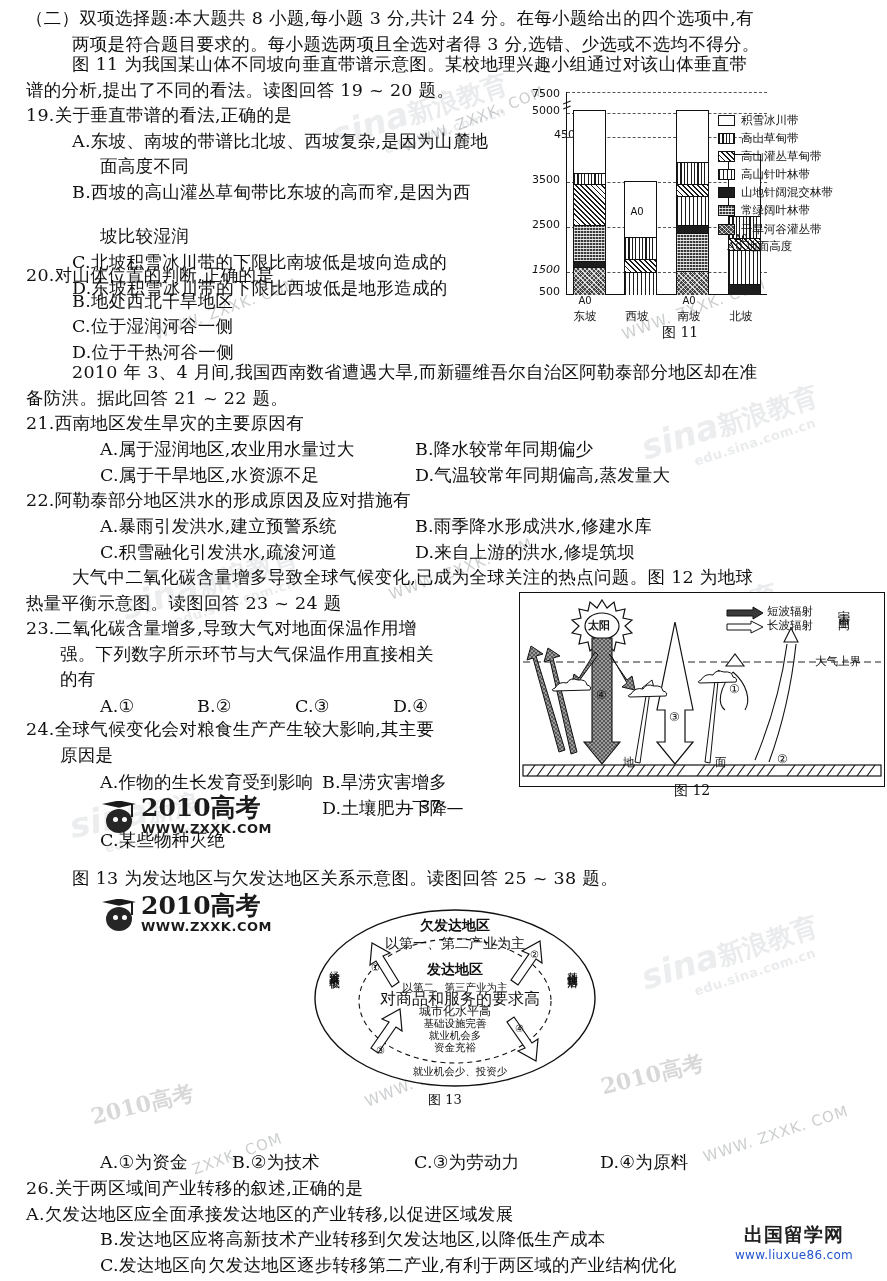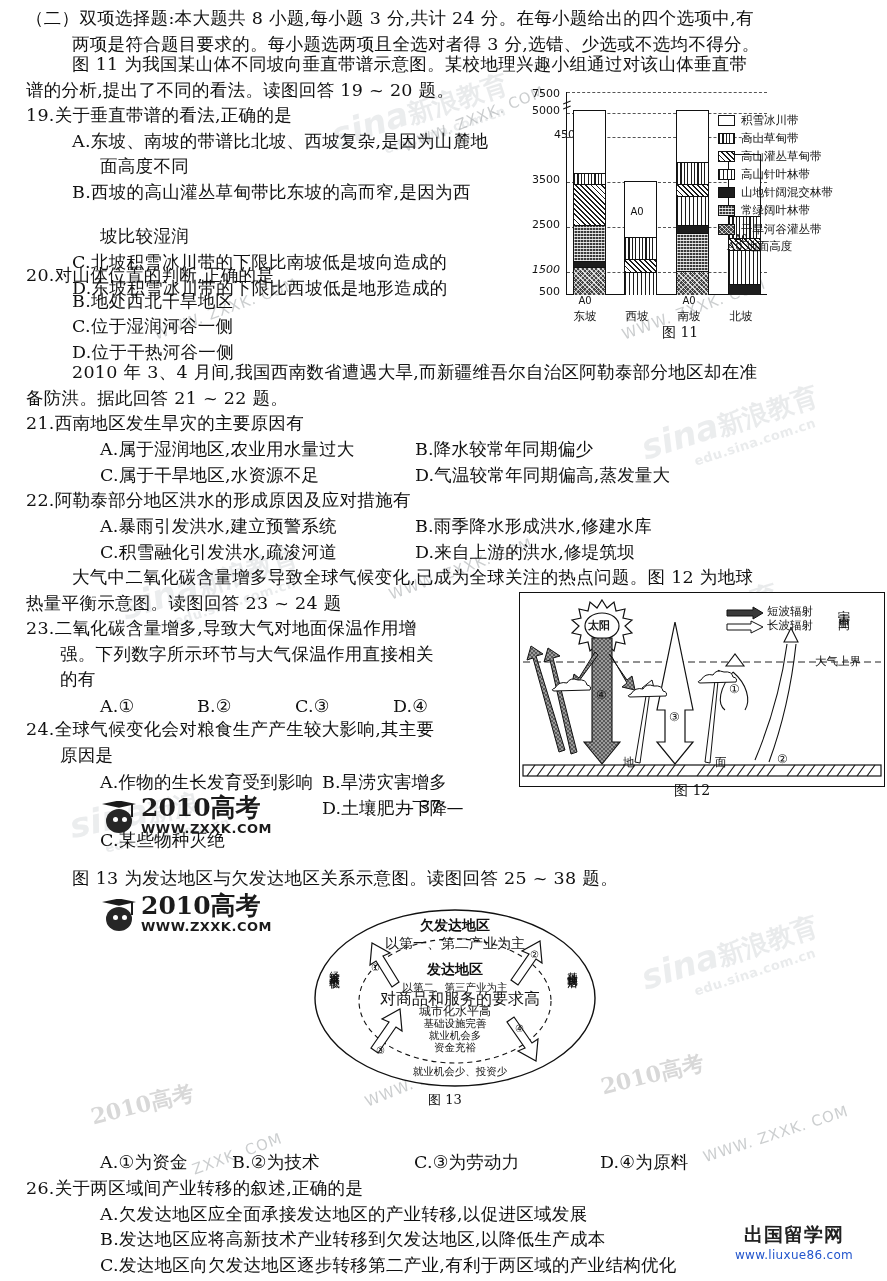--- a/index.html
+++ b/index.html
@@ -480,21 +480,21 @@
     <div class="figcap" style="left:128px;top:186px;font-size:13px;">图 13</div>
   </div>
 
   <div class="tx" style="left:100px;top:1150px;">A.①为资金</div>
   <div class="tx" style="left:232px;top:1150px;">B.②为技术</div>
   <div class="tx" style="left:414px;top:1150px;">C.③为劳动力</div>
   <div class="tx" style="left:600px;top:1150px;">D.④为原料</div>
 
   <div class="blk" style="left:26px;top:1176px;width:860px;">
     <p>26.关于两区域间产业转移的叙述,正确的是</p>
-    <p style="margin-left:74px;">A.欠发达地区应全面承接发达地区的产业转移,以促进区域发展</p>
+    <p style="">A.欠发达地区应全面承接发达地区的产业转移,以促进区域发展</p>
     <p style="margin-left:74px;">B.发达地区应将高新技术产业转移到欠发达地区,以降低生产成本</p>
     <p style="margin-left:74px;">C.发达地区向欠发达地区逐步转移第二产业,有利于两区域的产业结构优化</p>
     <p style="margin-left:74px;">D.发达地区向欠发达地区转移劳动密集型产业,有利于促进欠发达地区城市化</p>
   </div>
 
   <div class="liux" style="left:735px;top:1222px;">
     <div class="a">出国留学网</div>
     <div class="b">www.liuxue86.com</div>
   </div>
 

